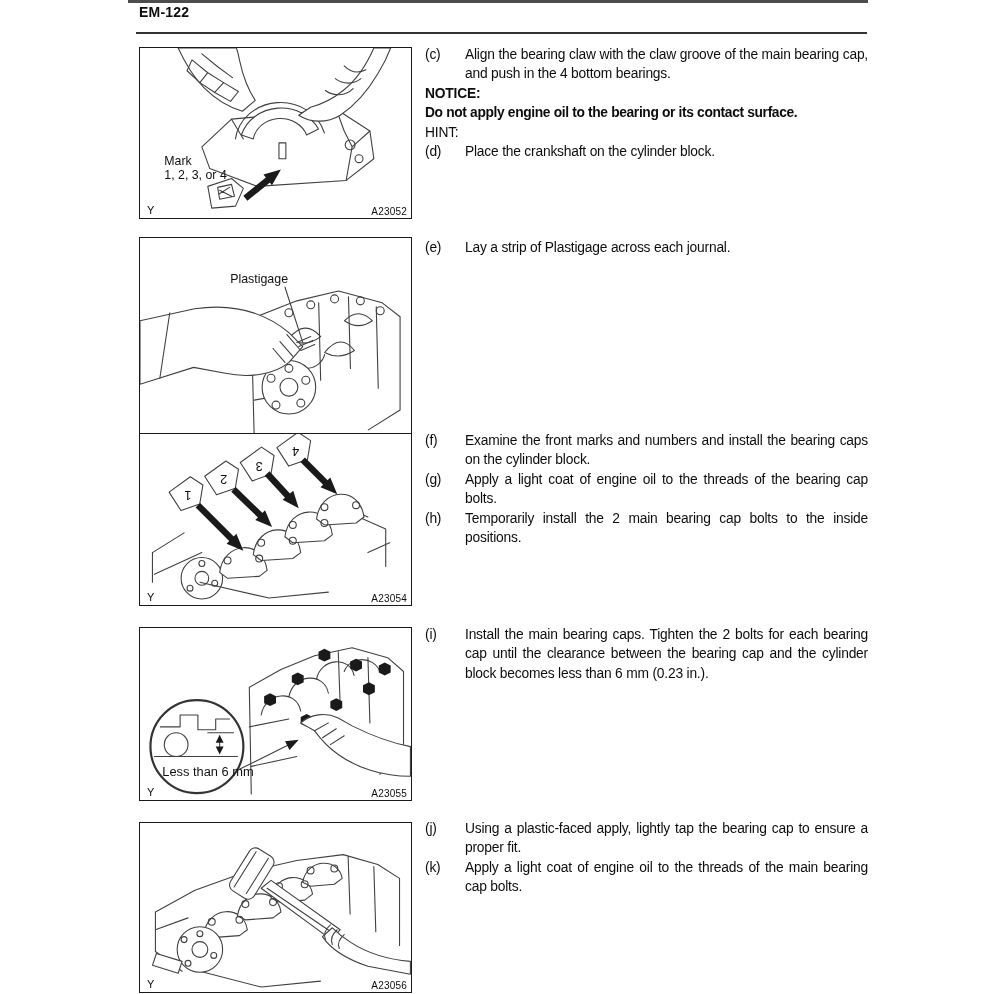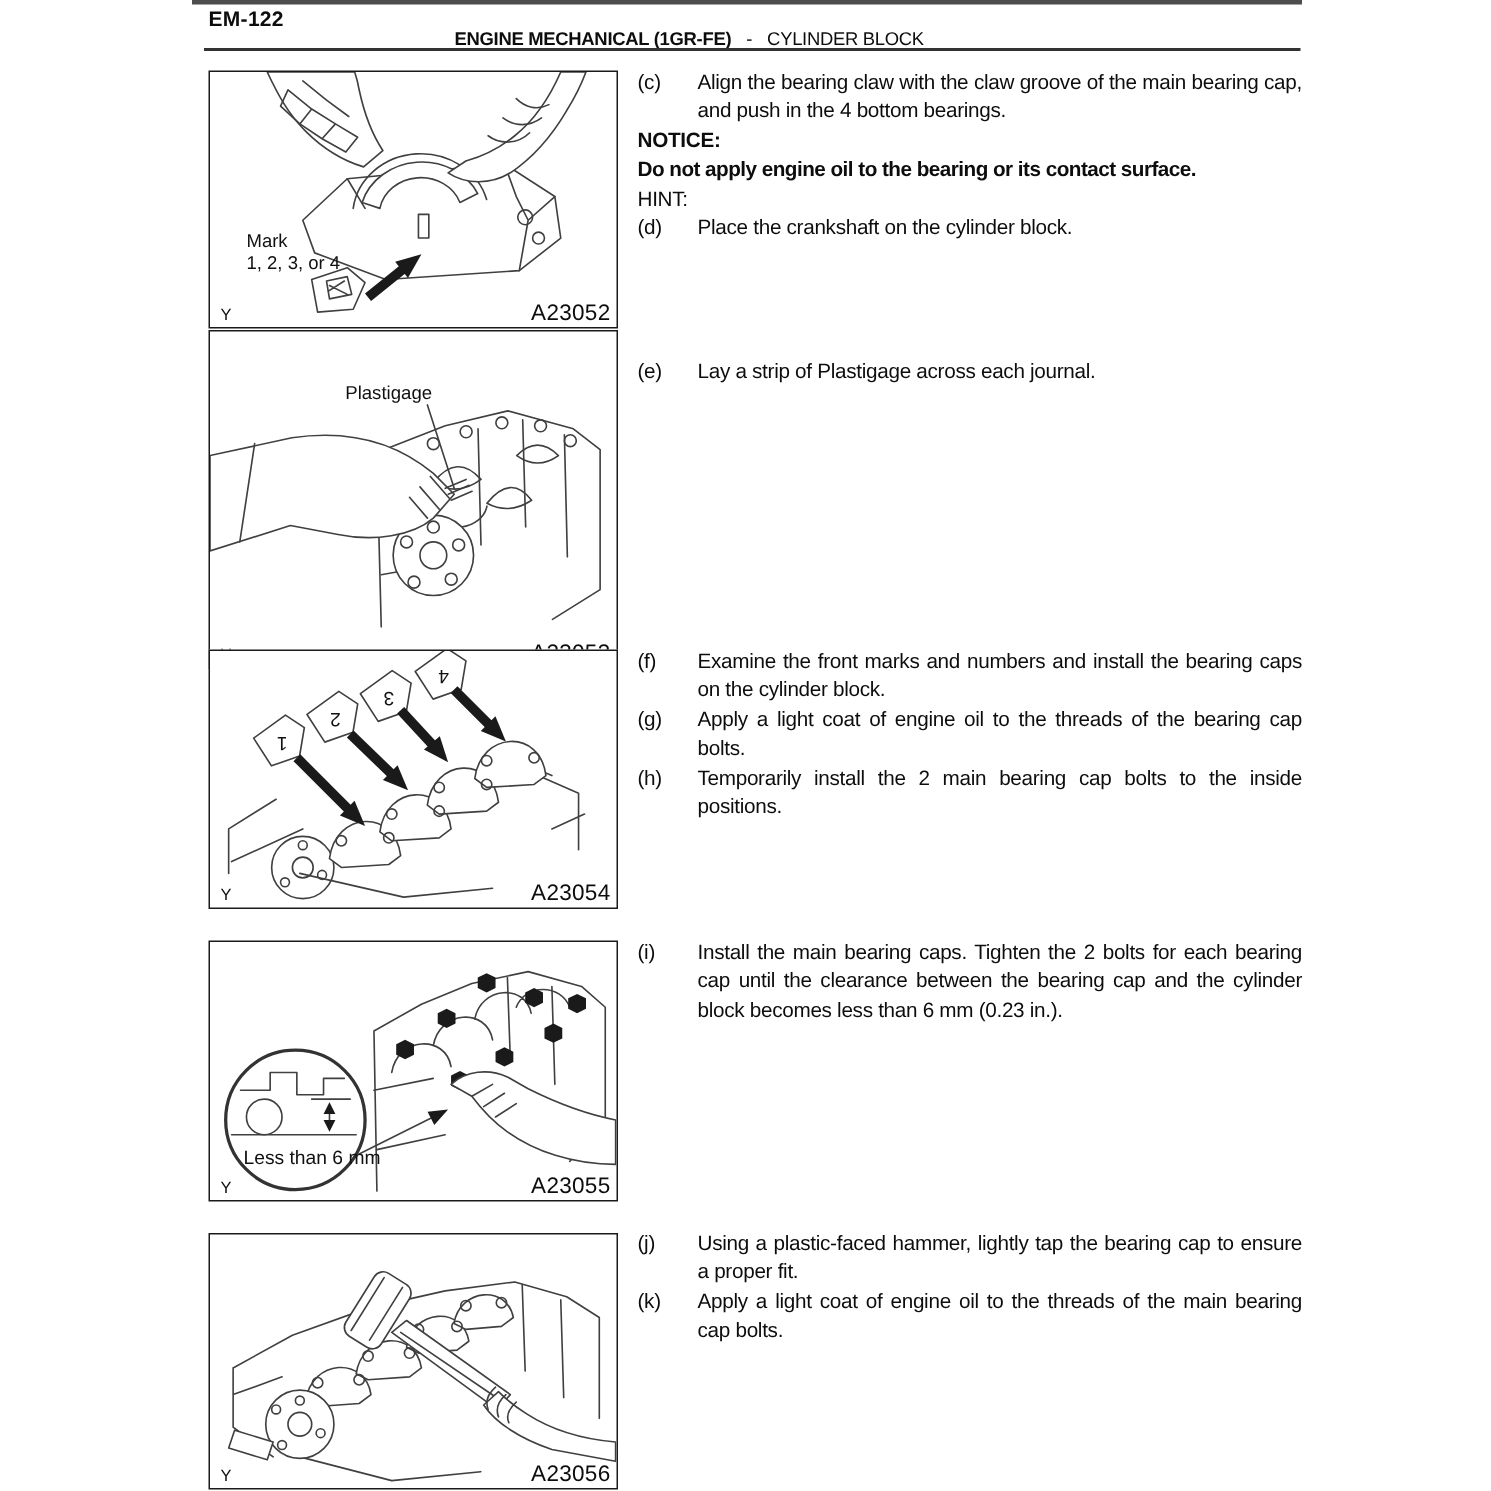--- a/index.html
+++ b/index.html
@@ -9,21 +9,21 @@
   .pagenum{position:absolute;left:139px;top:4px;font-size:14px;font-weight:700;letter-spacing:.2px;}
   .titlerow{position:absolute;left:303px;top:19px;font-size:12.3px;letter-spacing:-.2px;white-space:nowrap;}
   .titlerow .sec{font-weight:700;}
   .titlerow .sep{margin:0 10px;font-weight:400;}
   .titlerow .sub{font-weight:400;}
   .headrule{position:absolute;left:136px;top:32px;width:731px;height:2px;background:#333;}
 
   .figbox{position:absolute;left:139px;width:273px;border:1.5px solid #1a1a1a;background:#fff;box-sizing:border-box;}
   .figbox svg{position:absolute;left:0;top:0;width:100%;height:100%;}
   .cornerY{position:absolute;left:7px;bottom:2px;font-size:11px;}
-  .figid{position:absolute;right:4px;bottom:1px;font-size:15px;letter-spacing:.2px;}
+  .figid{position:absolute;right:4px;bottom:1px;font-size:10px;letter-spacing:.2px;}
   .figbox text{font-family:"Liberation Sans",sans-serif;fill:#111;}
 
   .tblock{position:absolute;left:425px;width:443px;font-size:13.8px;letter-spacing:-.2px;
           line-height:19.4px;}
   .step{display:flex;}
   .letter{flex:0 0 40px;}
   .btxt{flex:1;text-align:justify;}
   .labelline{font-weight:400;}
   .noticehead{font-weight:700;}
   .noticebody{font-weight:700;letter-spacing:-.35px;}
@@ -34,23 +34,20 @@
   .blk{fill:#1a1a1a;stroke:none;}
   .thick{stroke:#1a1a1a;stroke-width:6.5;fill:none;}
 </style>
 </head>
 <body>
 
 <div class="page">
 
   <div class="topline"></div>
   <div class="pagenum">EM-122</div>
-  <div class="titlerow">
-    <span class="sec">ENGINE MECHANICAL (1GR-FE)</span><span class="sep">-</span><span class="sub">CYLINDER BLOCK</span>
-  </div>
   <div class="headrule"></div>
 
   <div class="figbox" style="top:47px;height:172px;">
     <svg viewBox="0 0 273 172">
 
       <path class="wh" d="M62,100 L92,72 L198,62 L232,84 L236,112 L208,134 L118,140 L70,122 Z"></path>
       <path class="ln" d="M92,72 L104,92 M198,62 L206,84 M232,84 L214,100 L208,134 M206,84 L214,100"></path>
       <circle class="ln" cx="212" cy="98" r="5"></circle>
       <circle class="ln" cx="221" cy="112" r="4"></circle>
       <rect class="ln" x="140" y="96" width="7" height="16"></rect>
@@ -69,21 +66,21 @@
 
       <path class="wh" d="M68,140 L92,132 L104,142 L96,160 L72,162 Z"></path>
       <path class="ln" d="M78,141 L92,138 L95,150 L80,153 Z M80,144 L92,150 M79,148 L90,141"></path>
       <line class="thick" x1="106" y1="152" x2="132" y2="131"></line>
       <polygon class="blk" points="0,0 -17,7 -17,-7" transform="translate(142,123) rotate(142) scale(-1,1)"></polygon>
     </svg>
     <span class="cornerY">Y</span>
     <span class="figid">A23052</span>
   </div>
 
-  <div class="figbox" style="top:220px;height:226px;">
+  <div class="figbox" style="top:237px;height:226px;">
     <svg viewBox="0 0 273 179">
 
       <path class="ln" d="M115,175 L112,58 L158,40 L200,30 L244,42 L262,56 L262,150 L230,170"></path>
       <path class="ln" d="M180,42 L182,120 M210,36 L212,108 M238,46 L240,128 M112,95 L150,88 M115,140 L160,132"></path>
       <circle class="ln" cx="150" cy="52" r="4"></circle>
         <circle class="ln" cx="172" cy="44" r="4"></circle>
       <circle class="ln" cx="196" cy="38" r="4"></circle>
         <circle class="ln" cx="222" cy="40" r="4"></circle>
       <circle class="ln" cx="242" cy="50" r="4"></circle>
 
@@ -288,21 +285,21 @@
   <div class="tblock" style="top:625px;">
     <div class="step">
       <span class="letter">(i)</span>
       <span class="btxt">Install the main bearing caps. Tighten the 2 bolts for each bearing cap until the clearance between the bearing cap and the cylinder block becomes less than 6 mm (0.23 in.).</span>
     </div>
   </div>
 
   <div class="tblock" style="top:819px;">
     <div class="step">
       <span class="letter">(j)</span>
-      <span class="btxt">Using a plastic-faced hammer, lightly tap the bearing cap to ensure a proper fit.</span>
+      <span class="btxt">Using a plastic-faced apply, lightly tap the bearing cap to ensure a proper fit.</span>
     </div>
     <div class="step">
       <span class="letter">(k)</span>
       <span class="btxt">Apply a light coat of engine oil to the threads of the main bearing cap bolts.</span>
     </div>
   </div>
 
 </div>
 
 </body></html>

